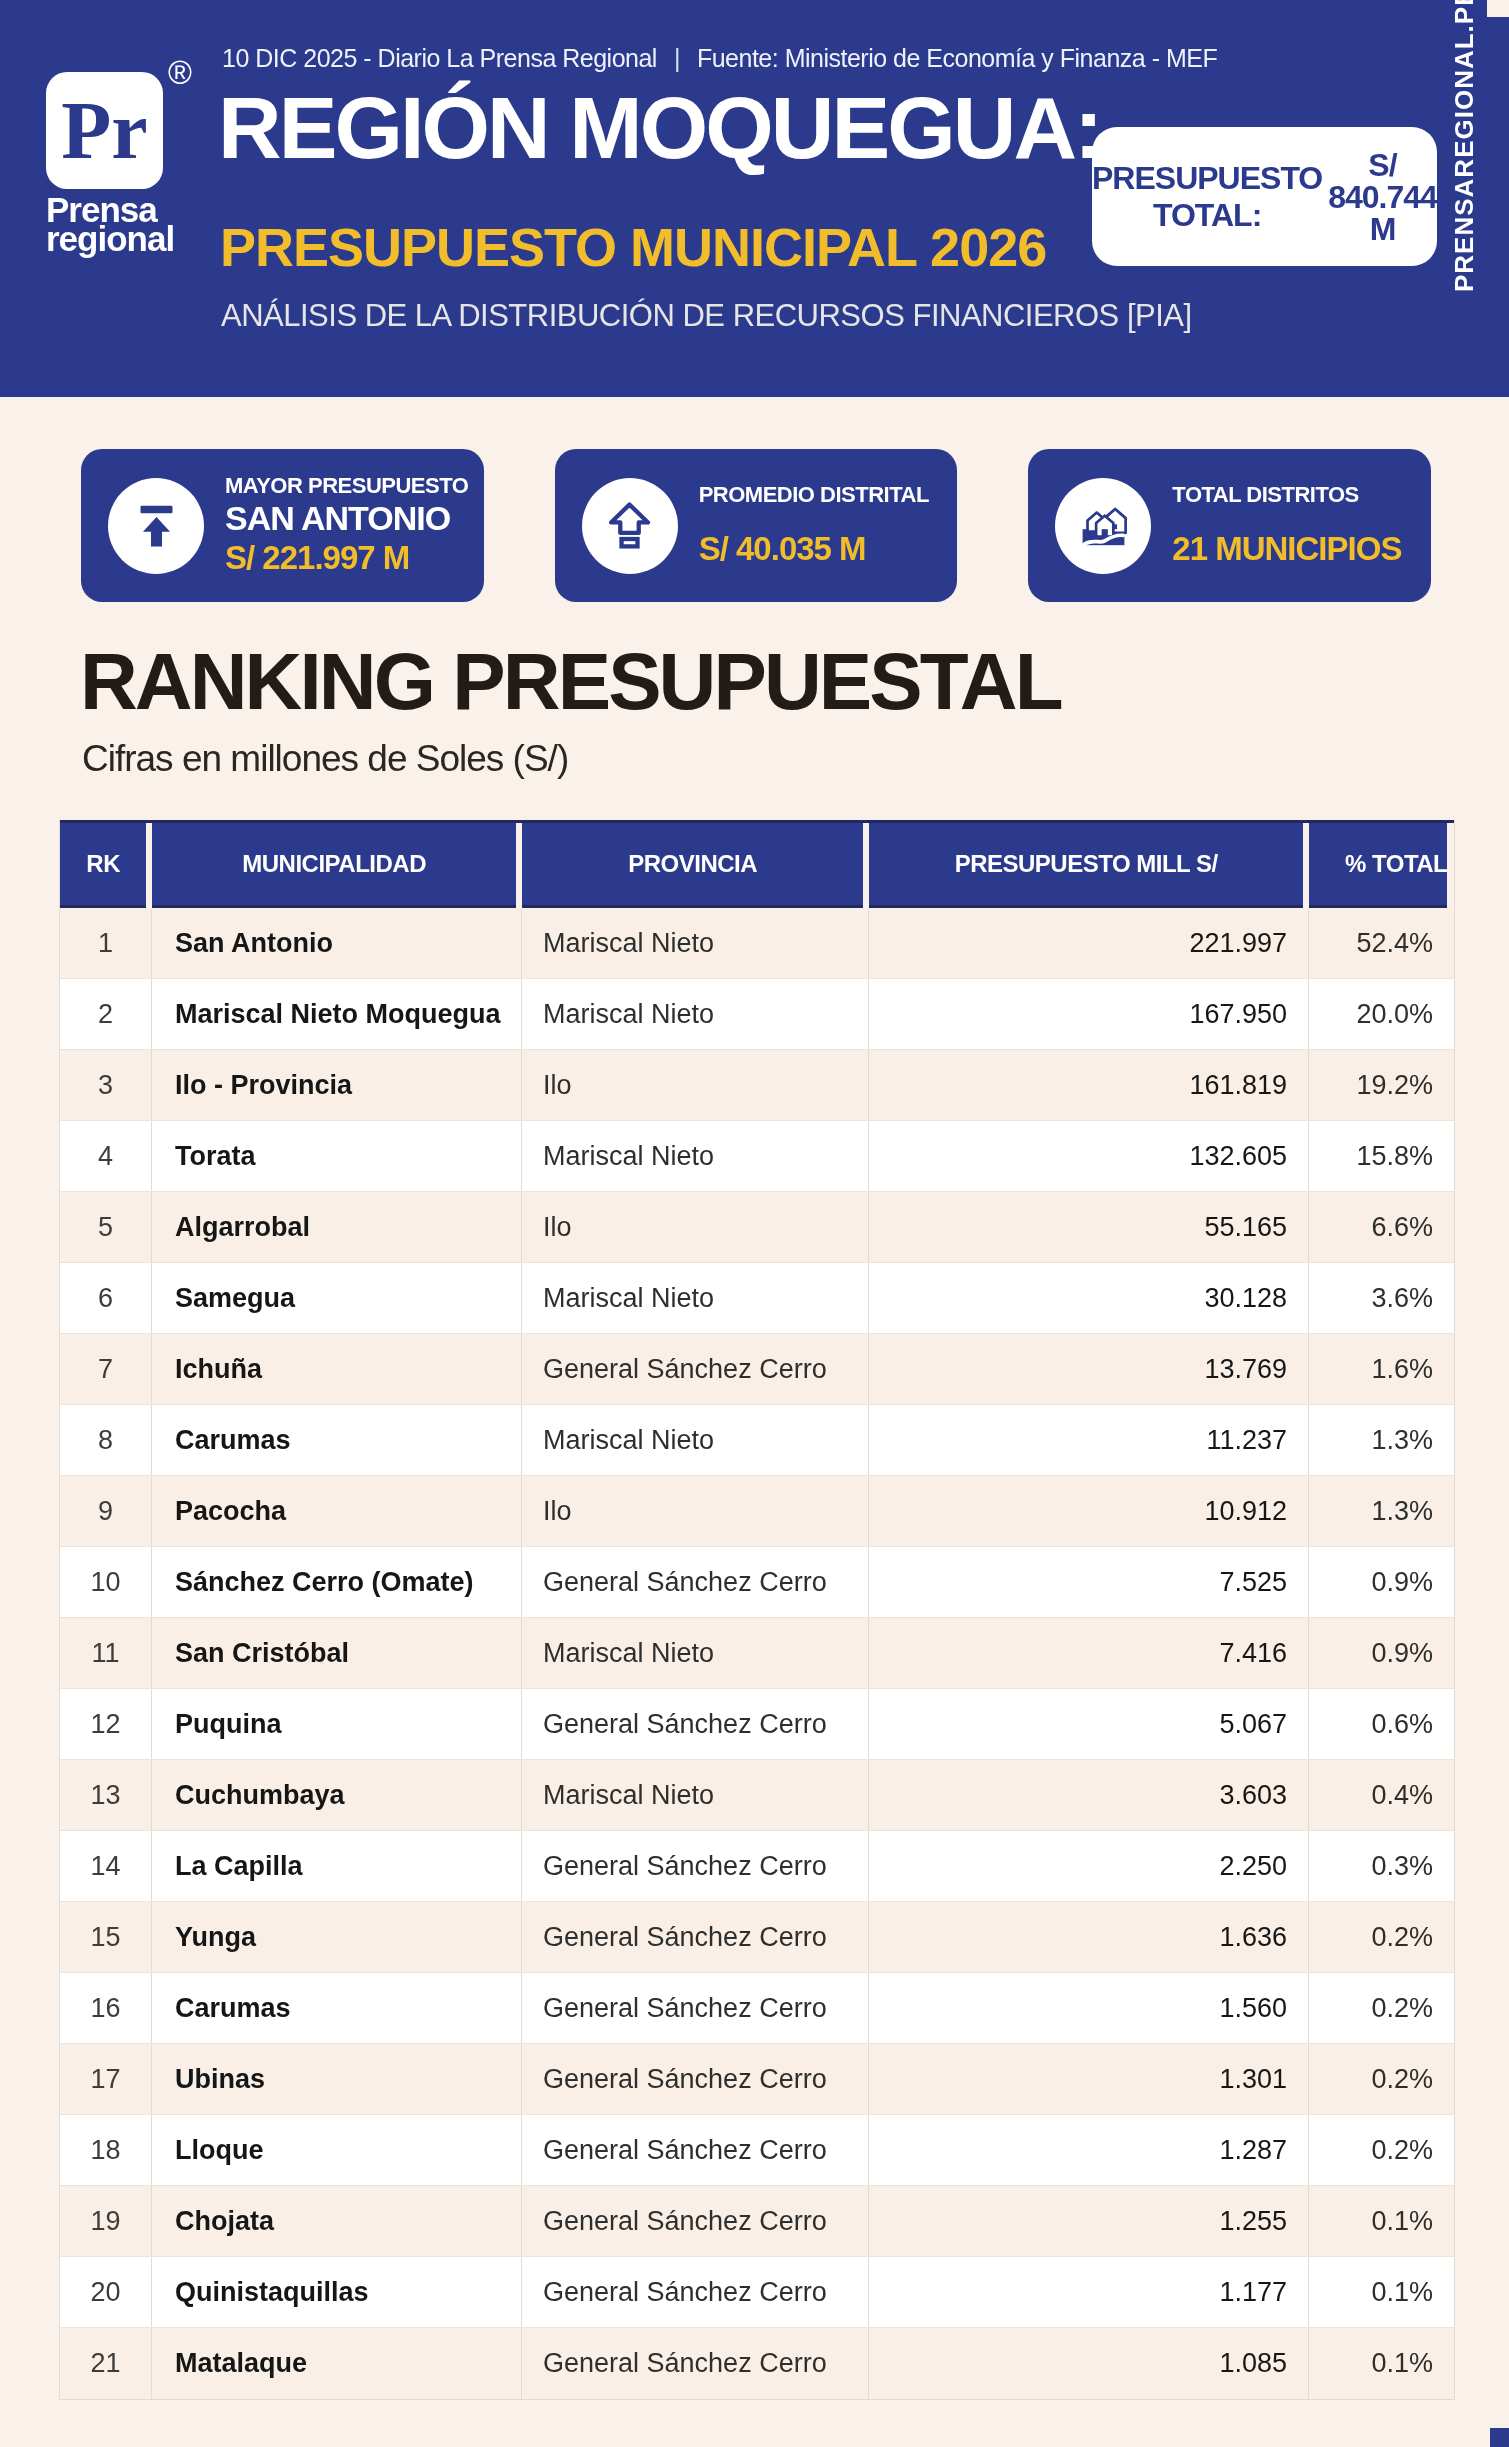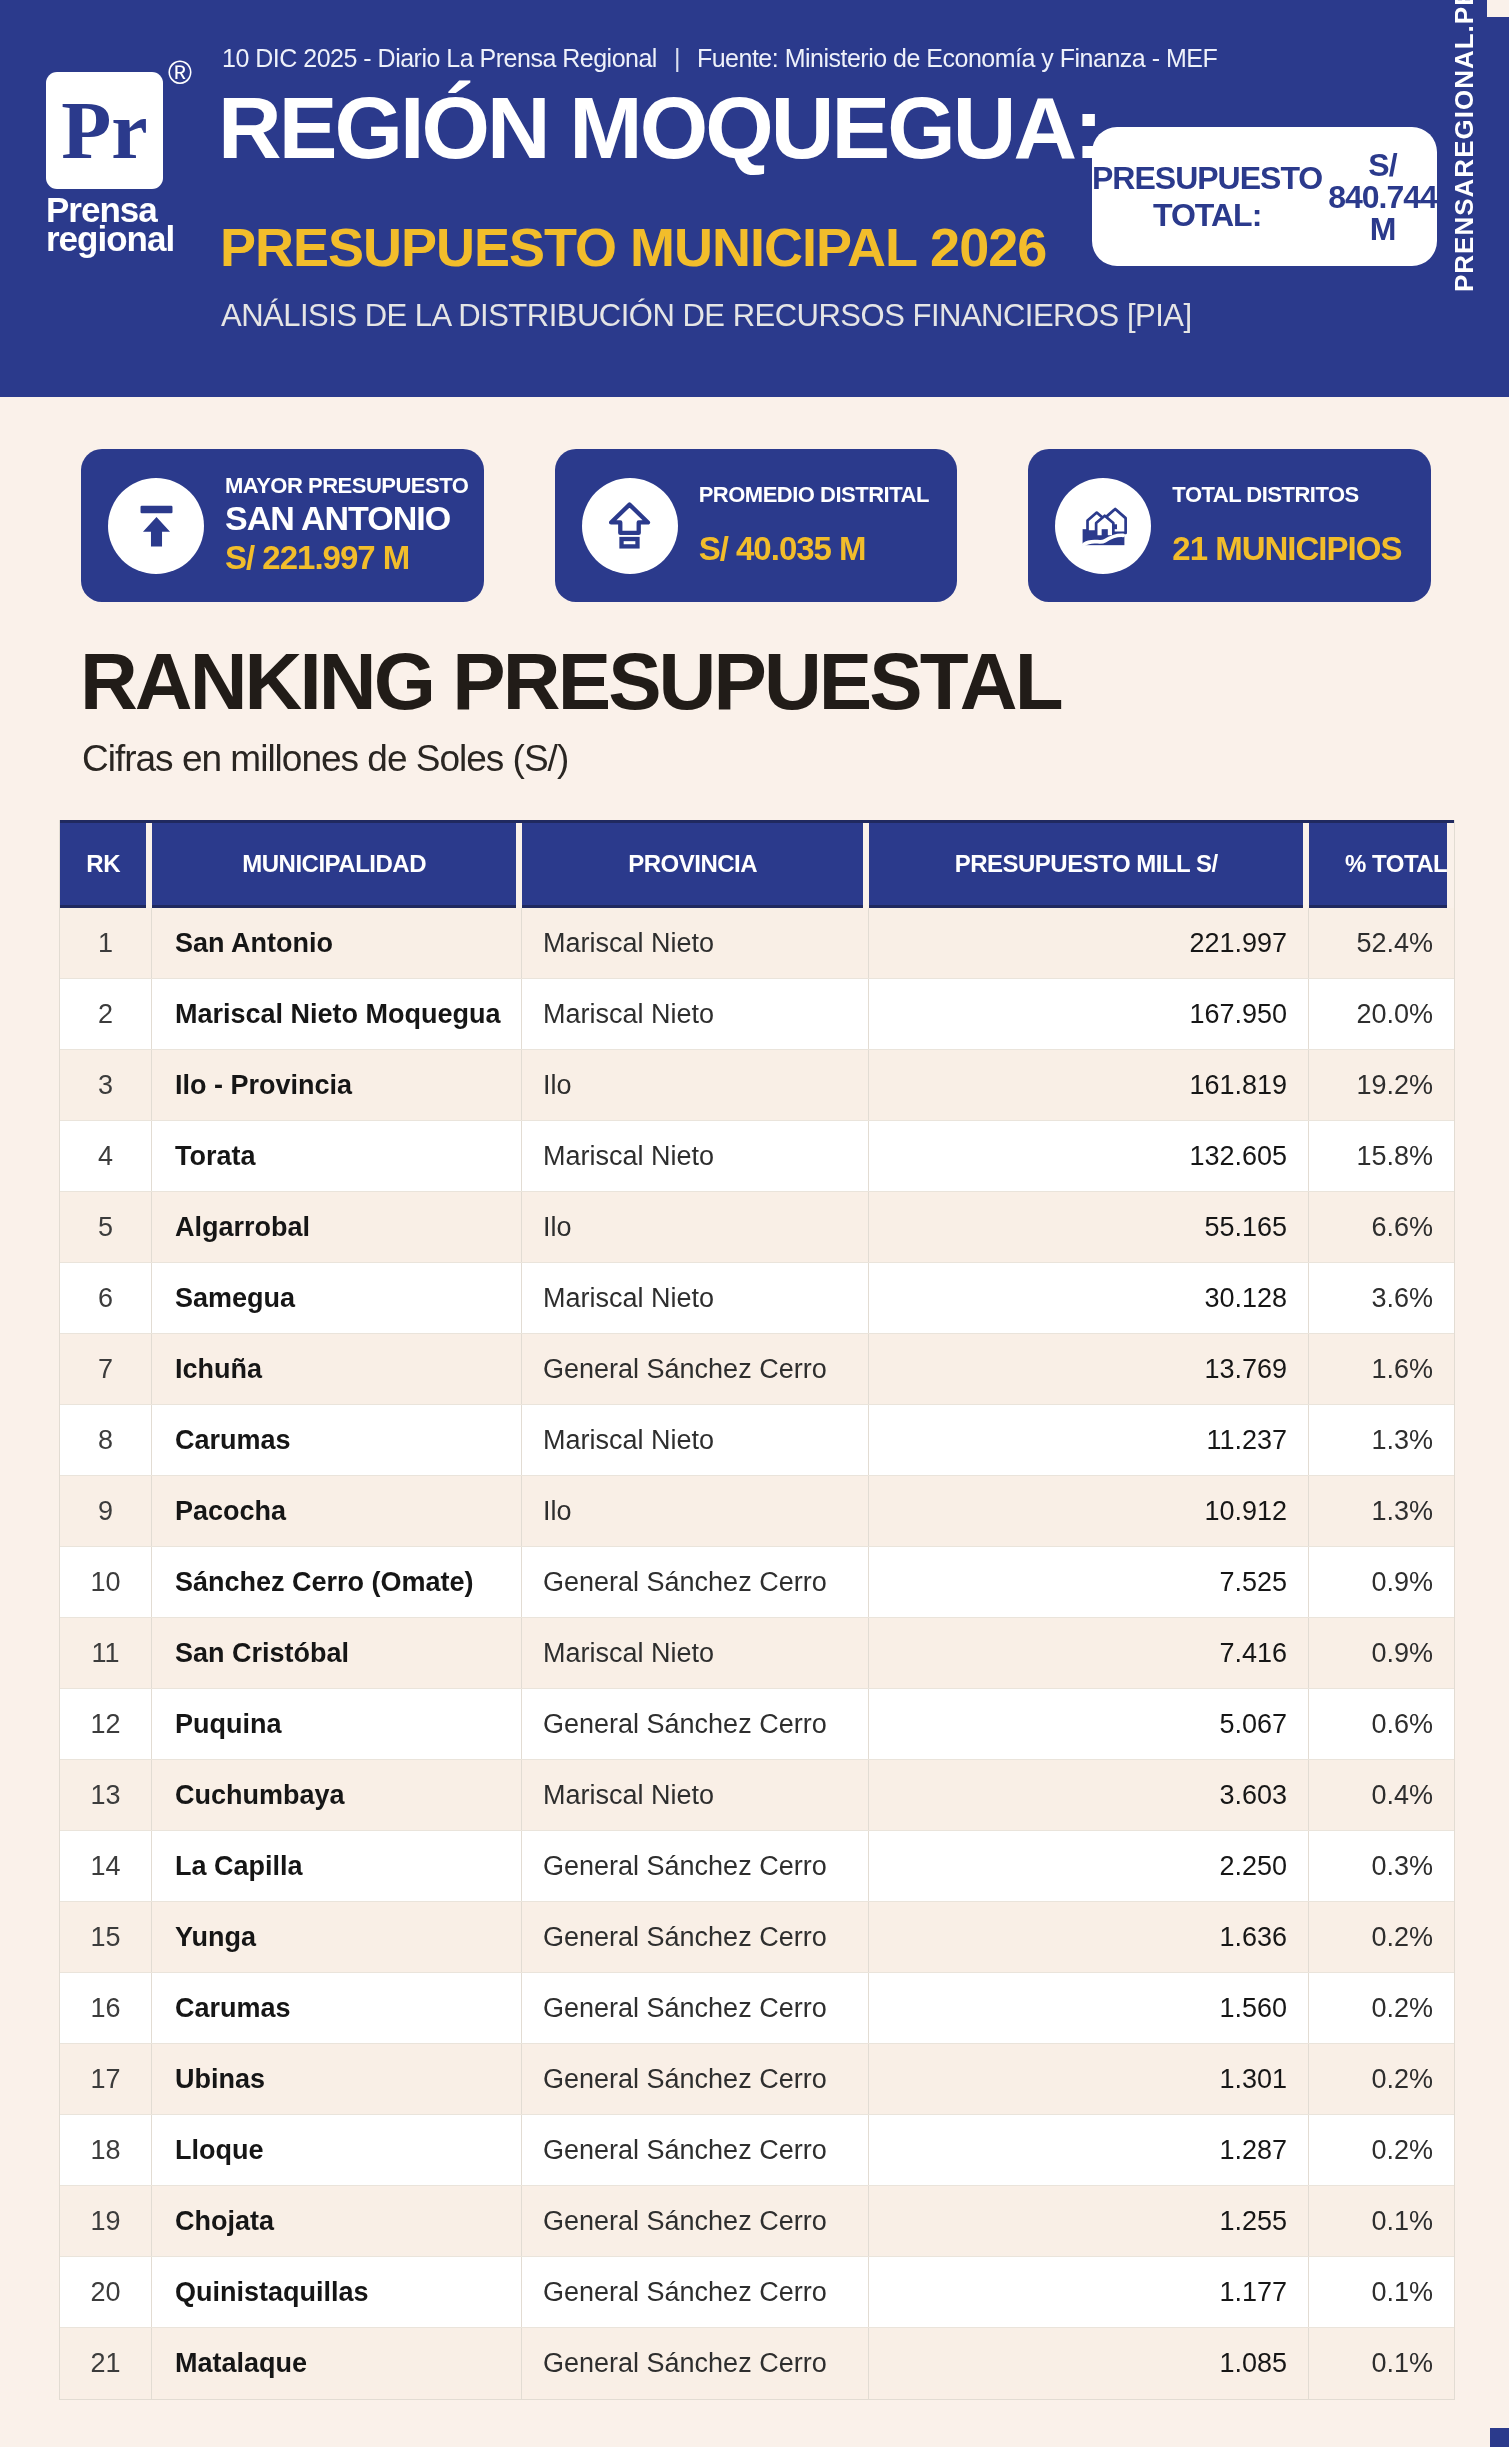--- a/index.html
+++ b/index.html
@@ -16,21 +16,21 @@
   body{font-family:"Liberation Sans",sans-serif;}
   .canvas{
     position:relative;width:1509px;height:2447px;margin:0 auto;
     background:var(--cream);overflow:hidden;
   }
 
   
   .hero{position:absolute;top:0;left:0;width:1509px;height:397px;background:var(--blue);}
   .logo-box{
     position:absolute;left:46px;top:72px;width:117px;height:117px;
-    background:#fff;border-radius:11px;display:flex;align-items:center;justify-content:center;
+    background:#fff;border-radius:21px;display:flex;align-items:center;justify-content:center;
   }
   .logo-pr{font-family:"Liberation Serif",serif;font-weight:bold;font-size:82px;color:var(--blue);line-height:1;}
   .logo-reg{position:absolute;left:168px;top:55px;color:#fff;font-size:32.5px;font-weight:400;}
   .logo-word{
     position:absolute;left:46px;top:196px;color:#fff;
     font-family:Liberation Sans, sans-serif;font-weight:bold;font-size:35px;line-height:.82;letter-spacing:-1px;
   }
   .dateline{
     position:absolute;left:222px;top:44px;color:#eef1fa;font-size:25px;letter-spacing:-0.5px;white-space:nowrap;
   }

